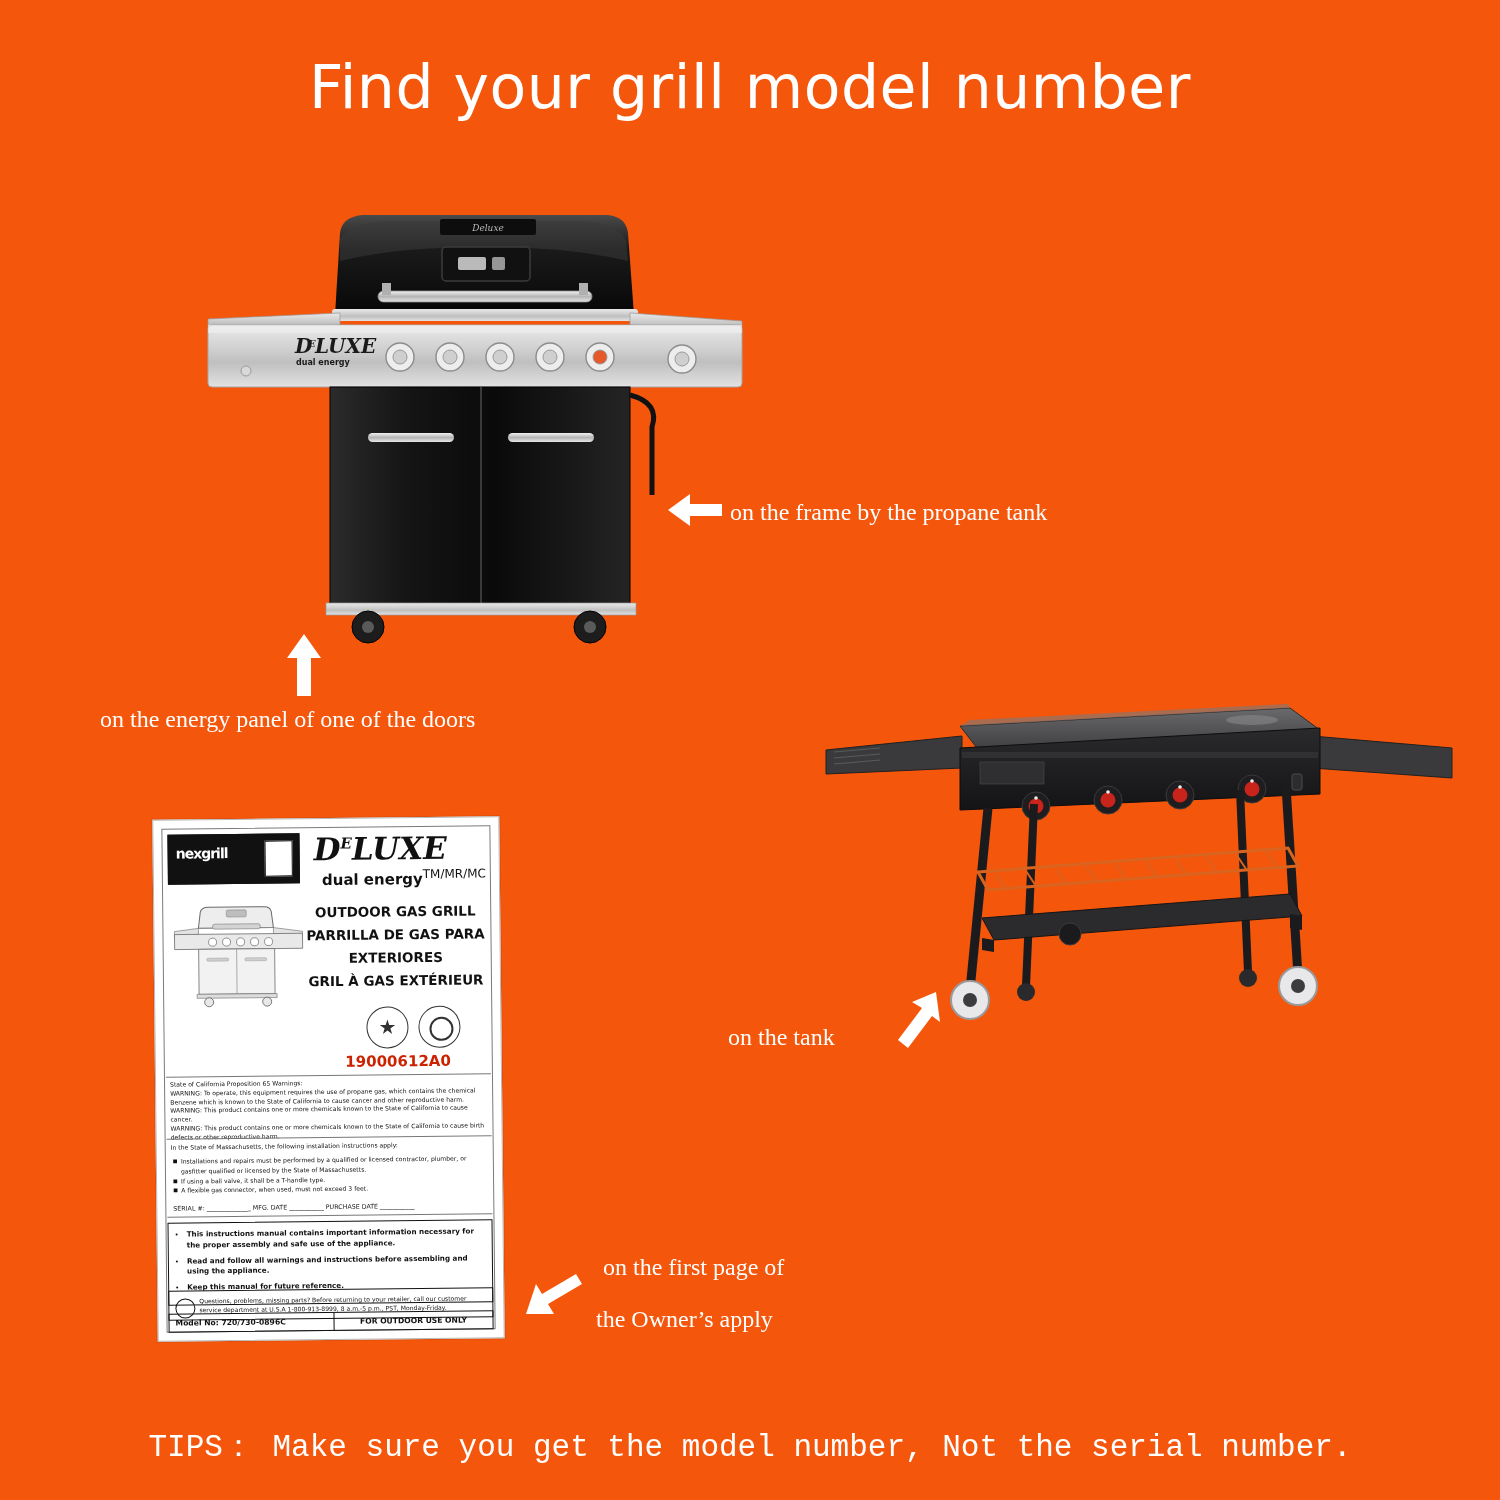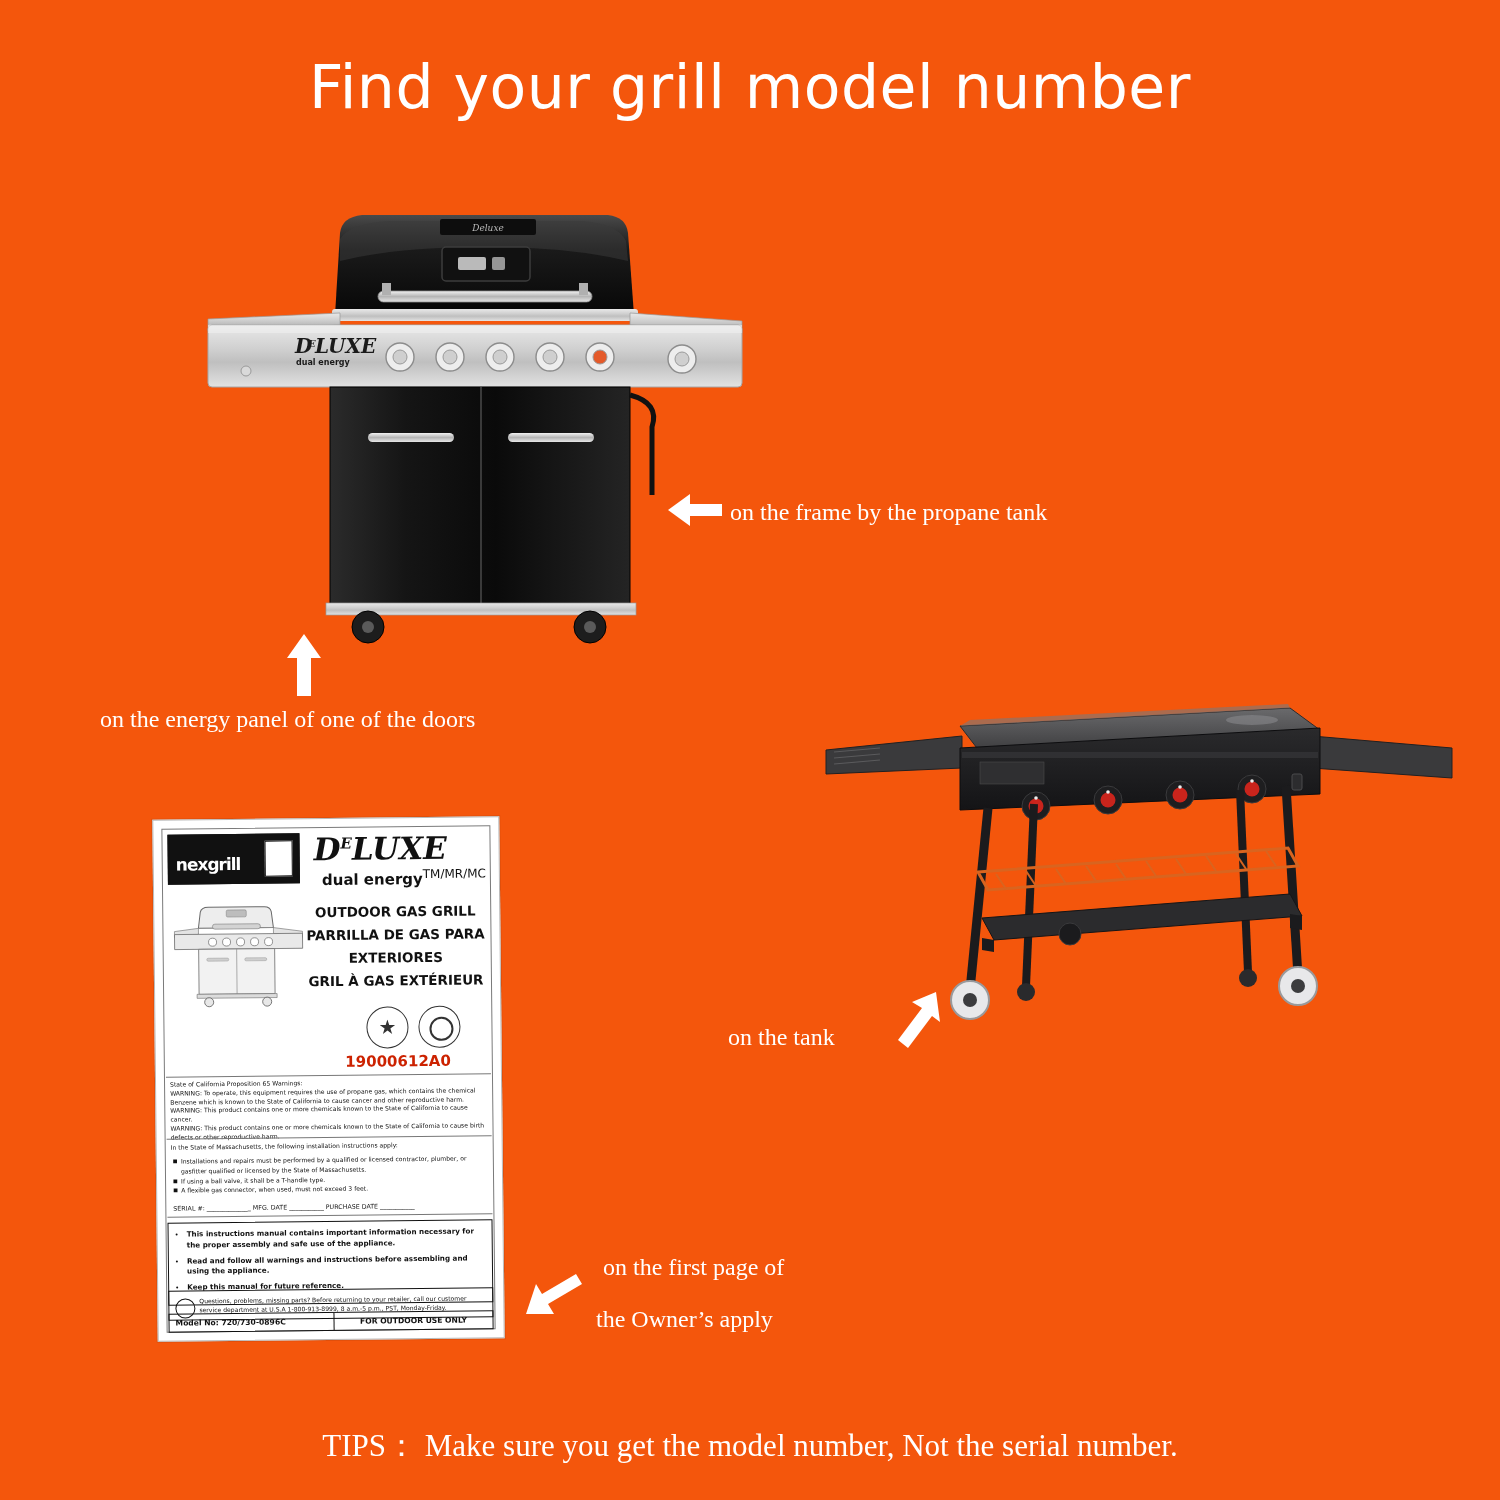--- a/index.html
+++ b/index.html
@@ -13,21 +13,21 @@
     position:absolute;left:0;top:52px;width:1500px;text-align:center;
     color:#ffffff;font-size:60px;font-weight:400;letter-spacing:0.5px;
     font-family:"DejaVu Sans", sans-serif;
   }
   .callout{
     position:absolute;color:#ffffff;font-size:24px;line-height:1.45;
     font-family:Liberation Serif, serif;white-space:nowrap;
   }
   .tips{
     position:absolute;left:0;top:1425px;width:1500px;text-align:center;
-    color:#ffffff;font-size:31px;font-family:Liberation Serif, serif;
+    color:#ffffff;font-size:31px;font-family:Liberation Mono, monospace;
   }
   svg{display:block;}
   .arrow-wrap{position:absolute;}
 
   
   #gas-grill{position:absolute;left:190px;top:195px;width:560px;height:450px;}
 
   
   #griddle{position:absolute;left:820px;top:690px;width:640px;height:360px;}
 
@@ -37,21 +37,21 @@
     background:#ffffff;border:1px solid #b9b9b9;
     box-shadow:0 0 0 1px rgba(0,0,0,.08);
     transform:rotate(-0.6deg);
   }
   .m-inner{position:absolute;left:8px;top:8px;right:8px;bottom:8px;border:1px solid #7a7a7a;}
   .m-logo{
     position:absolute;left:14px;top:14px;width:128px;height:46px;
     background:#111;border:2px solid #111;
   }
   .m-logo .lg-txt{
-    position:absolute;left:6px;top:18px;color:#fff;font-size:17px;font-weight:bold;
+    position:absolute;left:6px;top:9px;color:#fff;font-size:14px;font-weight:bold;
     font-family:"DejaVu Sans", sans-serif;letter-spacing:-1px;
   }
   .m-logo .lg-box{
     position:absolute;right:5px;top:5px;width:26px;height:34px;background:#fff;border:1px solid #111;
   }
   .m-deluxe{
     position:absolute;left:160px;top:12px;color:#111;font-size:31px;font-weight:bold;font-style:italic;
     font-family:"DejaVu Serif", serif;letter-spacing:0px;
   }
   .m-deluxe sup{font-size:15px;}

